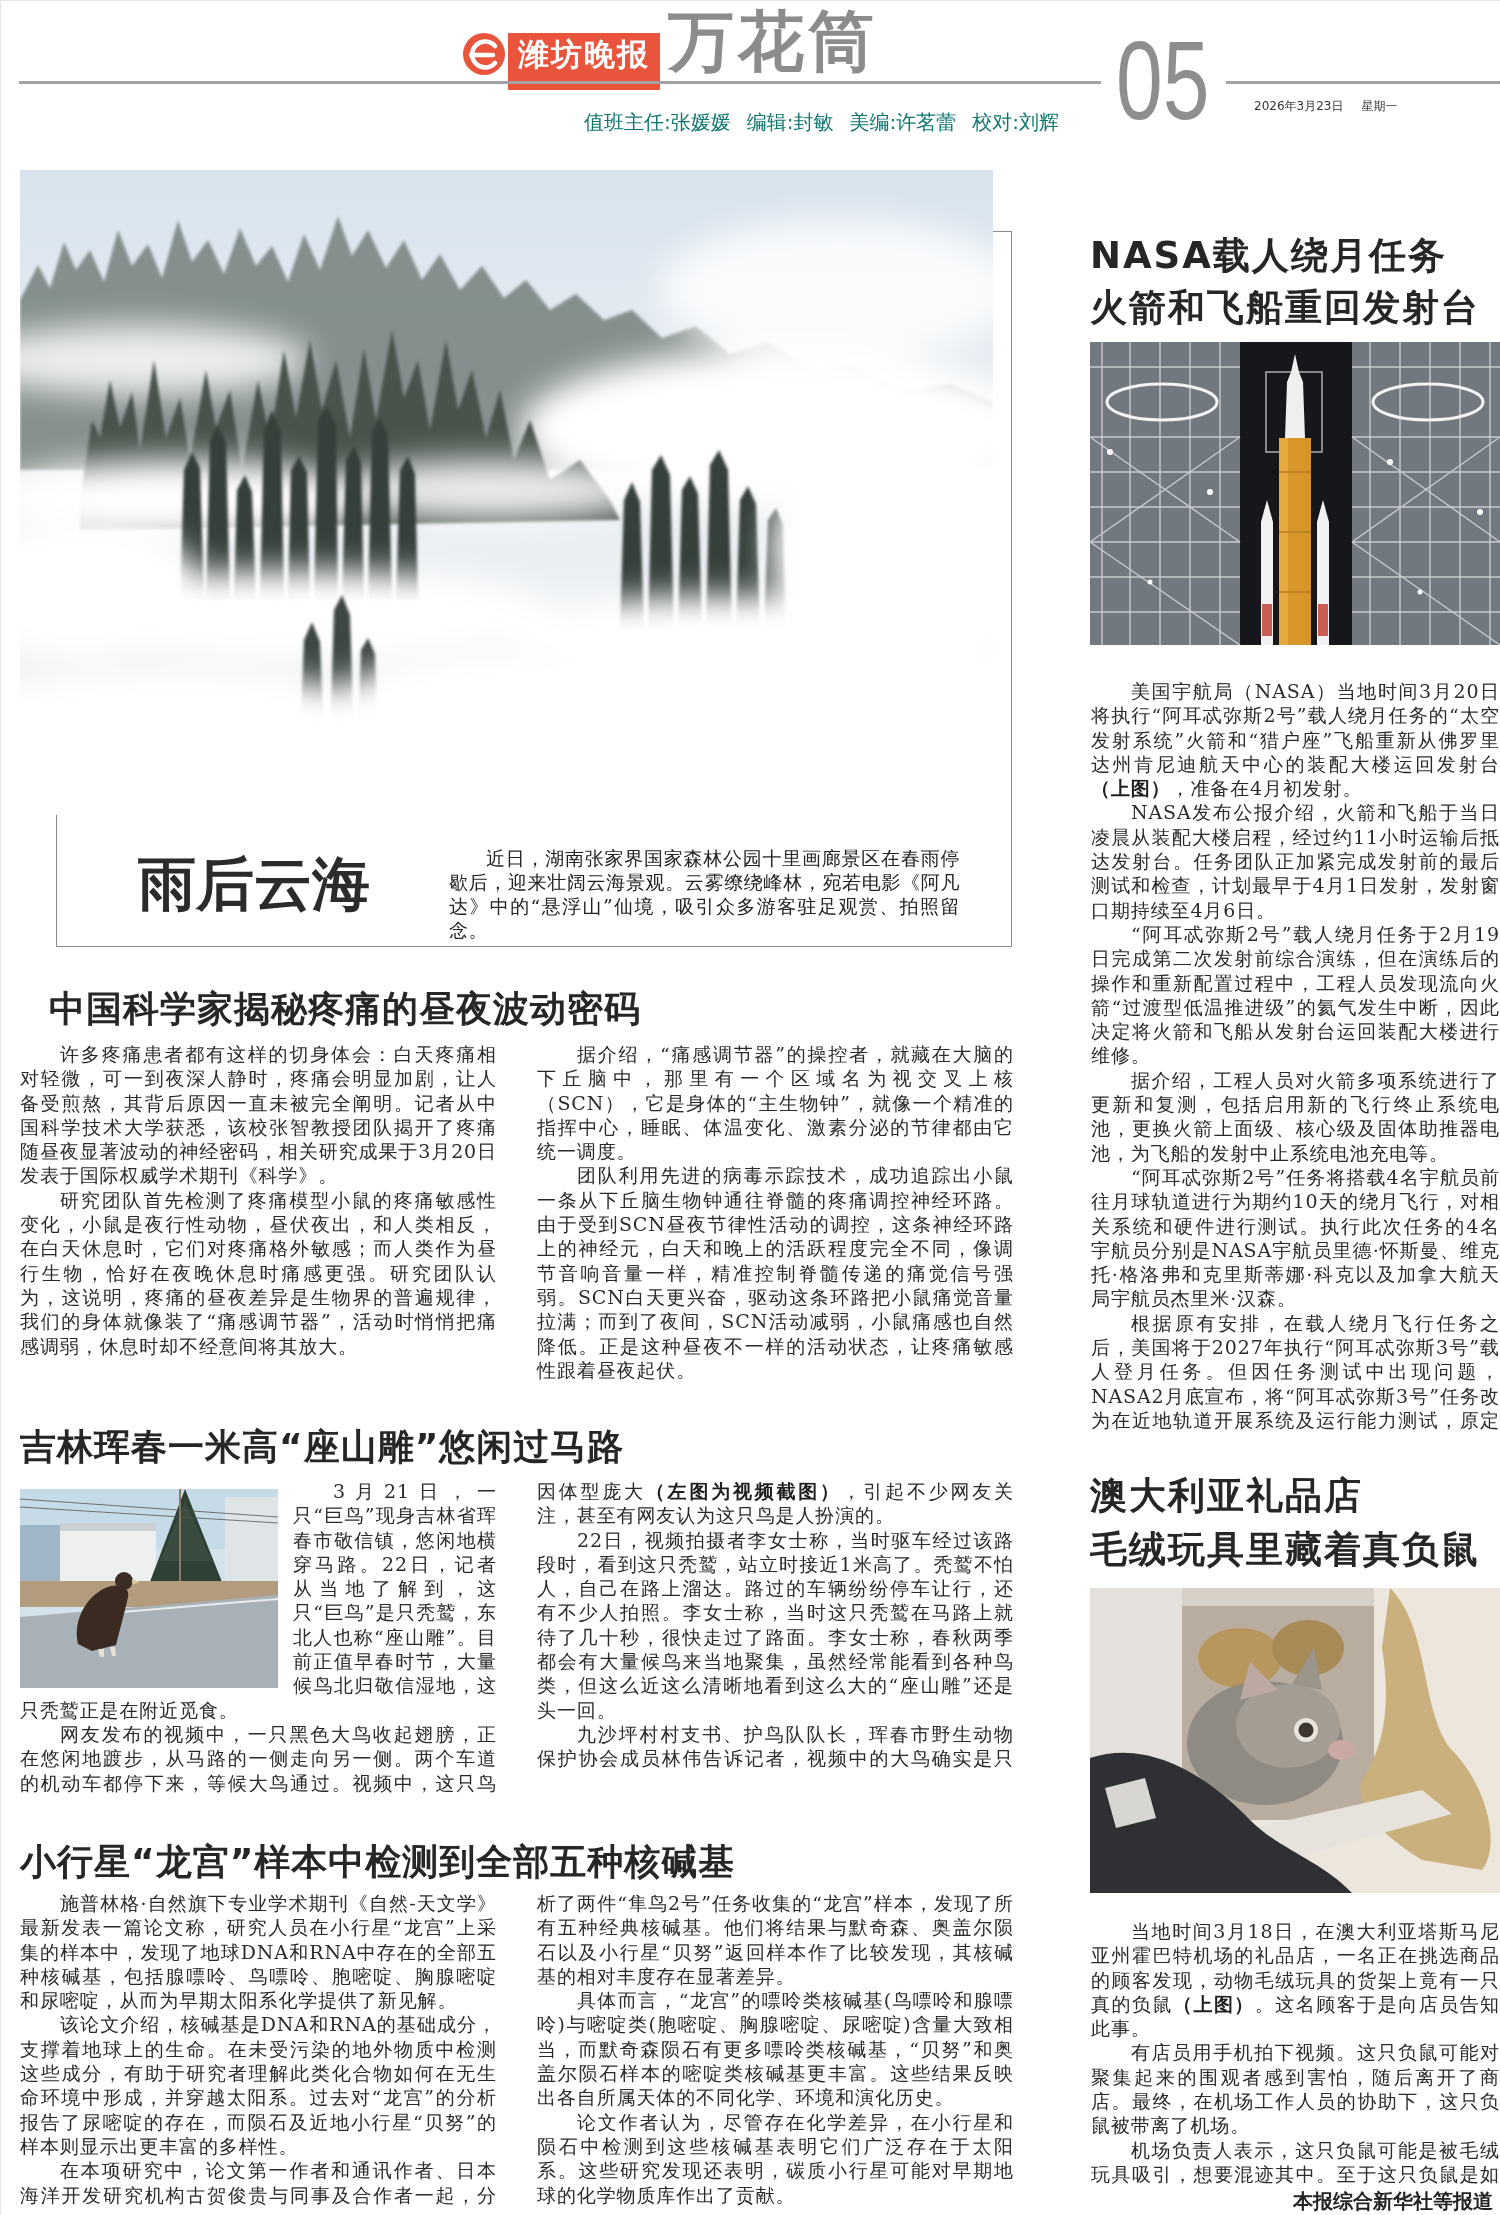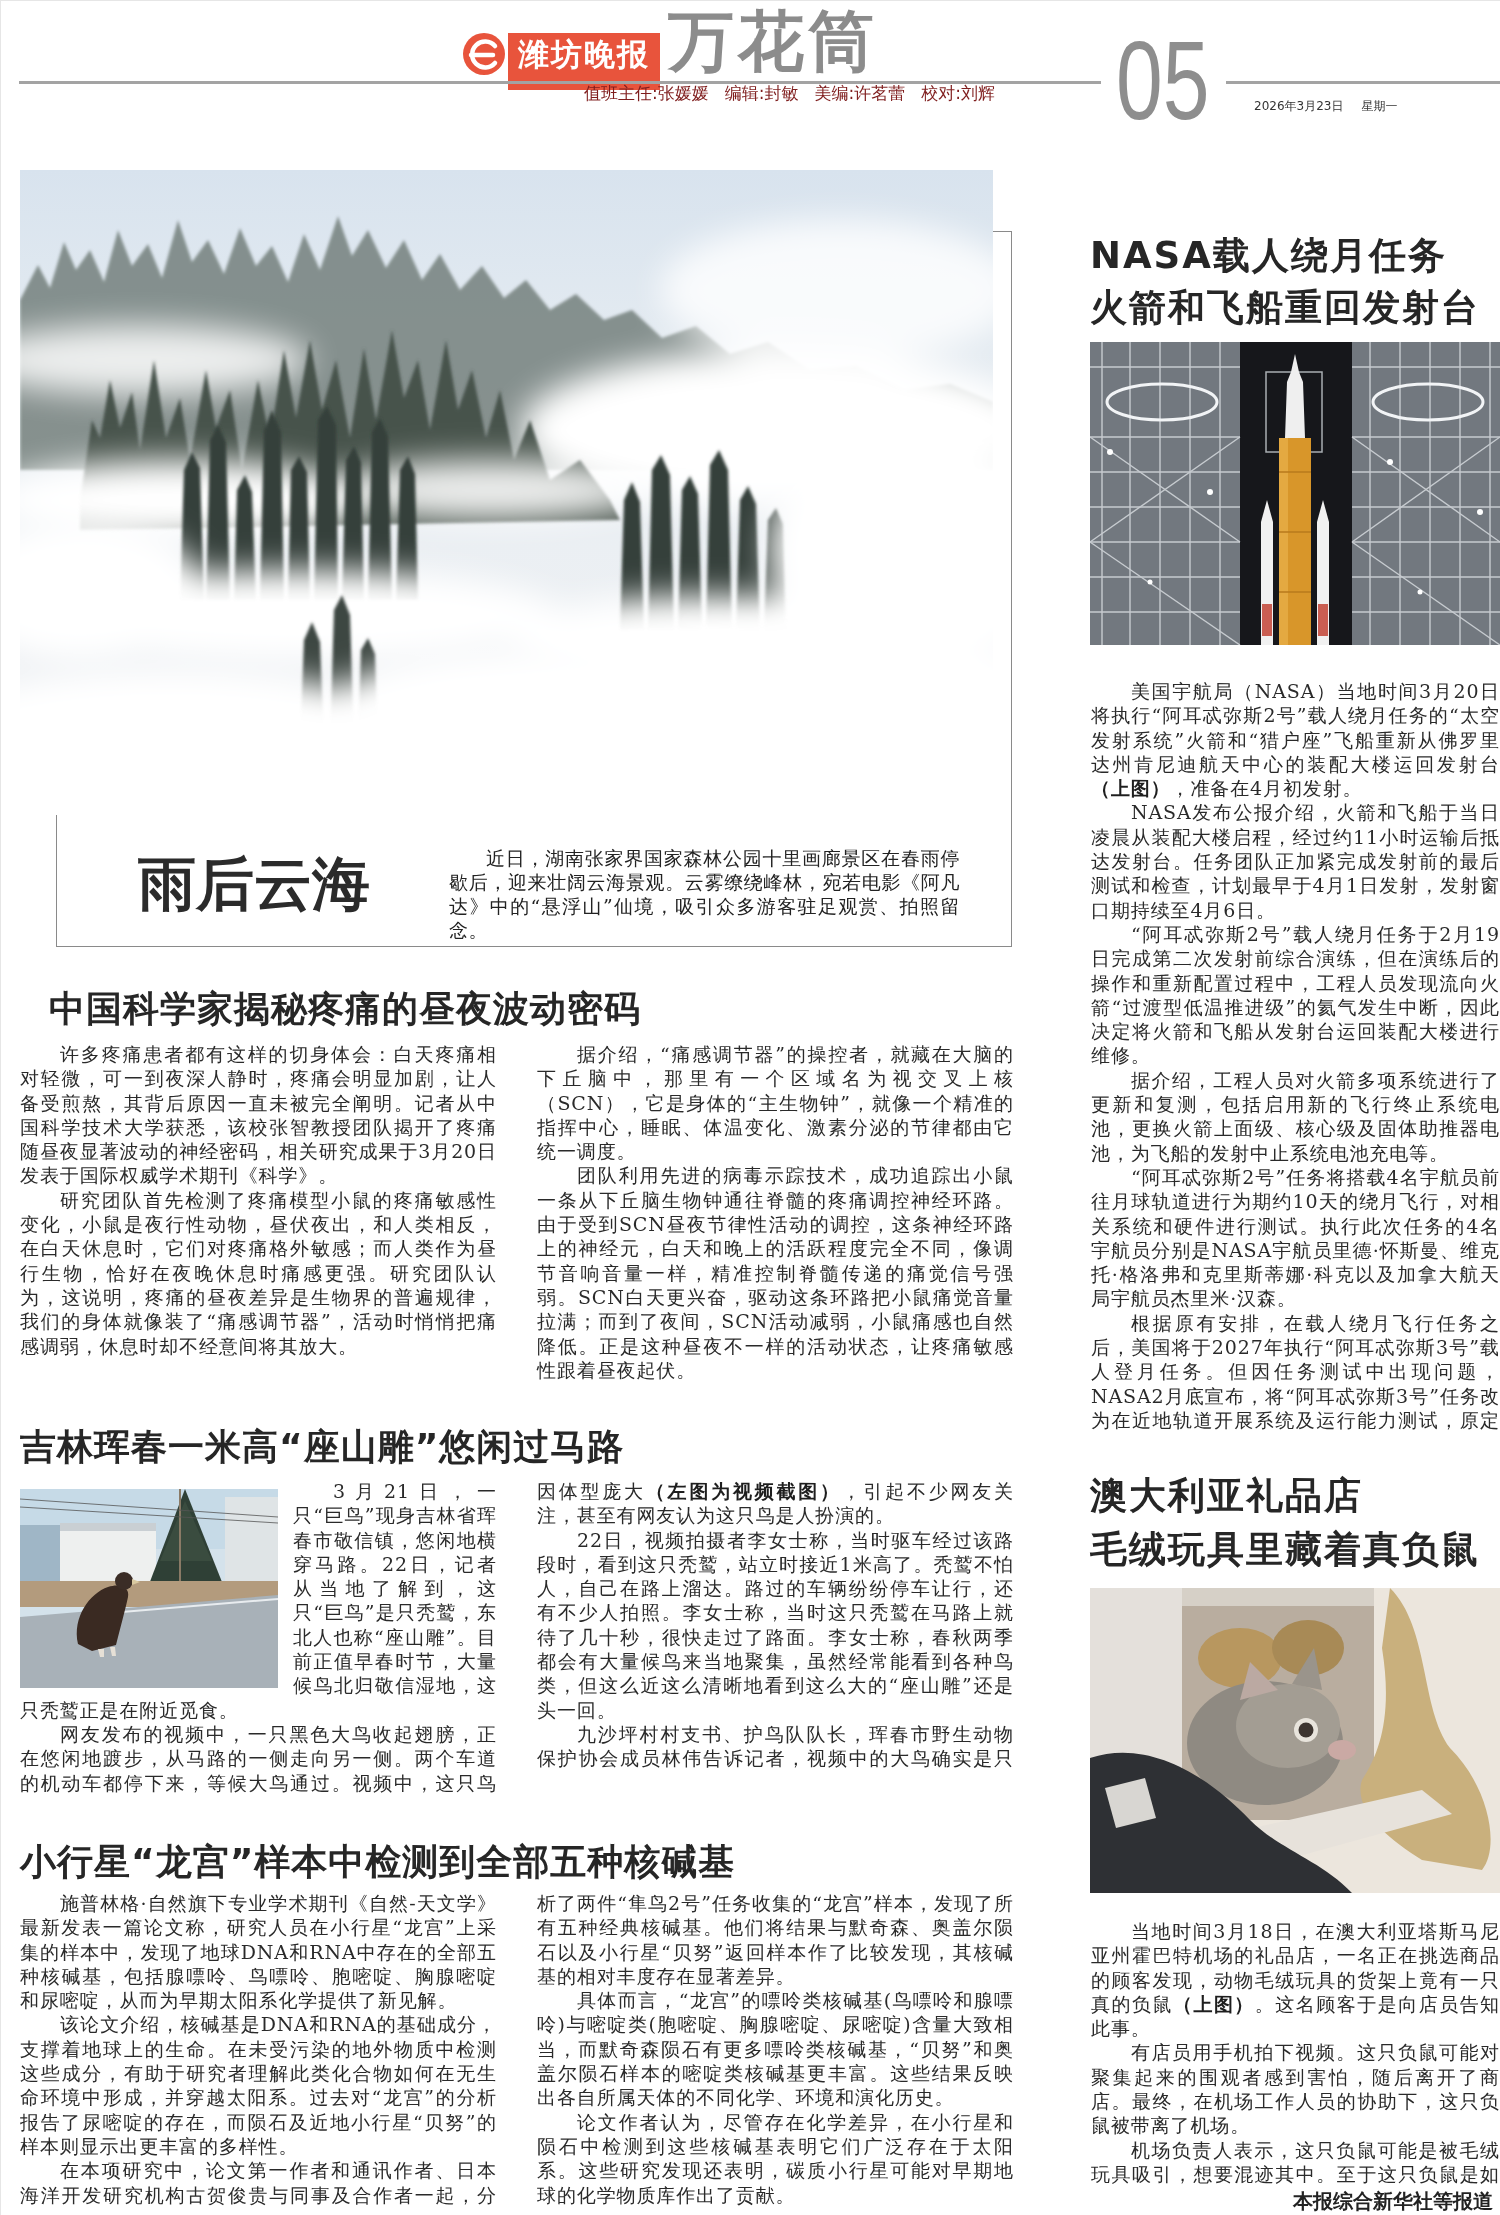--- a/index.html
+++ b/index.html
@@ -8,21 +8,21 @@
 .edge-top{left:0;top:0;width:1500px;height:1px;background:#e6e6e6;}
 .edge-left{left:0;top:0;width:1px;height:2215px;background:#e6e6e6;}
 
 
 .logo-icon{left:462px;top:32px;width:44px;height:44px;}
 .logo-box{left:508px;top:33px;width:152px;height:57px;background:#e8543c;color:#ffffff;font-family:"DejaVu Sans","Liberation Sans",sans-serif;font-weight:bold;font-size:31px;line-height:42px;text-align:center;letter-spacing:2px;white-space:nowrap;overflow:hidden;}
 .section-title{left:668px;top:6px;font-family:"DejaVu Sans","Liberation Sans",sans-serif;font-weight:bold;font-size:66px;line-height:72px;letter-spacing:4px;color:#8c8c8c;white-space:nowrap;}
 .rule-left{left:19px;top:81px;width:1082px;height:3px;background:#a3a3a3;}
 .rule-right{left:1226px;top:81px;width:274px;height:3px;background:#a3a3a3;}
 .page-num{left:1116px;top:25px;font-family:"Liberation Sans","DejaVu Sans",sans-serif;font-size:112px;line-height:112px;color:#8e8e8e;transform:scaleX(0.75);transform-origin:0 0;white-space:nowrap;}
-.staff{left:584px;top:83px;display:flex;gap:16px;font-family:"DejaVu Sans","Liberation Sans",sans-serif;font-size:17px;line-height:20px;color:#7f1d1d;white-space:nowrap;}
+.staff{left:584px;top:112px;display:flex;gap:16px;font-family:"DejaVu Sans","Liberation Sans",sans-serif;font-size:20px;line-height:20px;color:#0f766e;white-space:nowrap;}
 .dateline{left:1254px;top:96px;display:flex;gap:18px;font-family:"DejaVu Sans","Liberation Sans",sans-serif;font-size:12px;line-height:20px;color:#333333;white-space:nowrap;}
 
 
 .photo-frame{left:56px;top:231px;width:954px;height:714px;border:1.5px solid #8a8a8a;}
 .main-photo{left:20px;top:170px;width:973px;height:645px;overflow:hidden;}
 .photo-title{left:138px;top:854px;font-family:"DejaVu Sans","Liberation Sans",sans-serif;font-weight:bold;font-size:58px;line-height:60px;color:#2b2b2b;white-space:nowrap;}
 .photo-caption{left:449px;top:846px;width:511px;font-size:19px;line-height:24px;letter-spacing:0.6px;text-indent:37px;text-align:justify;color:#222222;margin:0;}
 
 
 .headline{font-family:"DejaVu Sans","Liberation Sans",sans-serif;font-weight:bold;font-size:36px;line-height:40px;letter-spacing:1px;color:#262626;white-space:nowrap;margin:0;}

